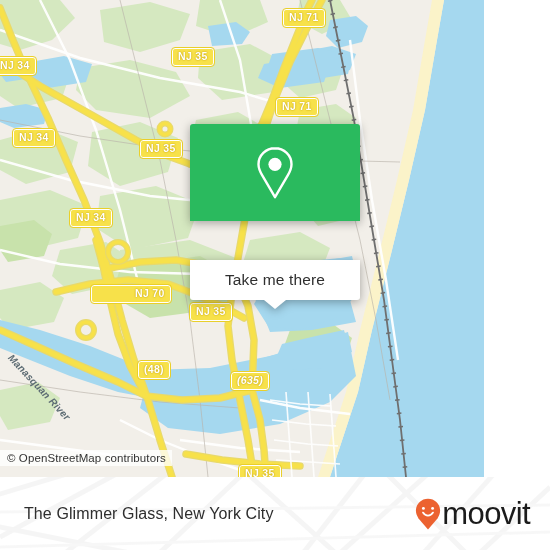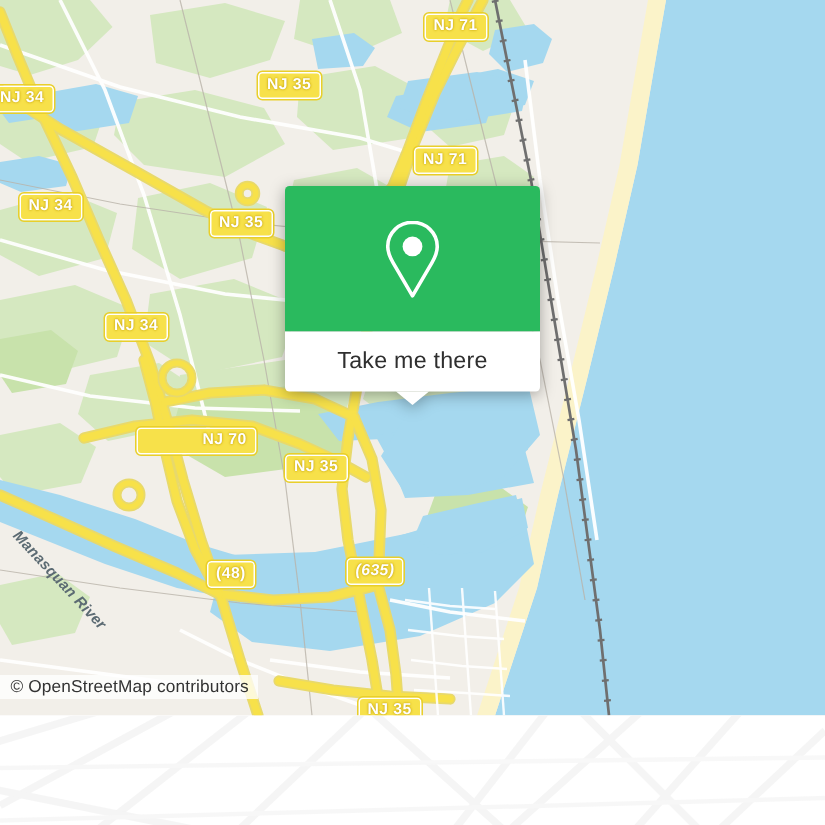--- a/index.html
+++ b/index.html
@@ -4,21 +4,21 @@
 <style>
   html,body{margin:0;padding:0;}
   body{
     width:550px;height:550px;overflow:hidden;
     font-family:"Liberation Sans","DejaVu Sans",sans-serif;
     background:#ffffff;
   }
   #app{position:relative;width:550px;height:550px;overflow:hidden;}
 
   
-  .map{position:absolute;left:0;top:0;width:550px;height:477px;overflow:hidden;background:#f2efe9;text-align:right;}
+  .map{position:absolute;left:0;top:0;width:484px;height:477px;overflow:hidden;background:#f2efe9;text-align:right;}
   .map svg{position:absolute;left:0;top:0;}
 
   .attrib{
     position:absolute;left:0;bottom:11px;
     background:rgba(255,255,255,.78);
     font-size:11.5px;color:#333;
     padding:2px 6px 2px 7px;
     letter-spacing:.1px;
     white-space:nowrap;
   }
@@ -53,20 +53,21 @@
     background:#2aba5e;height:97px;
     border-radius:3px 3px 0 0;
     display:flex;align-items:center;justify-content:center;
   }
   .popup-pin{width:46px;height:56px;display:block;}
   .popup-foot{
     background:#ffffff;height:40px;
     border-radius:0 0 3px 3px;
     display:flex;align-items:center;justify-content:center;
     position:relative;
+    margin-top:39px;
   }
   .popup-foot span{
     font-size:15.5px;color:#2f2f2f;letter-spacing:.15px;
   }
   .popup-tip{
     position:absolute;left:50%;transform:translateX(-50%);
     bottom:-9px;width:0;height:0;
     border-left:11px solid transparent;
     border-right:11px solid transparent;
     border-top:9px solid #ffffff;
@@ -242,21 +243,21 @@
 
     <div class="shield" style="left:283px;top:9px;">NJ 71</div>
     <div class="shield" style="left:172px;top:48px;">NJ 35</div>
     <div class="shield" style="left:-6px;top:57px;">NJ 34</div>
     <div class="shield" style="left:276px;top:98px;">NJ 71</div>
     <div class="shield" style="left:13px;top:129px;">NJ 34</div>
     <div class="shield" style="left:140px;top:140px;">NJ 35</div>
     <div class="shield" style="left:70px;top:209px;">NJ 34</div>
     <div class="shield" style="left:91px;top:285px;padding-left:43px;">NJ 70</div>
     <div class="shield" style="left:190px;top:303px;">NJ 35</div>
-    <div class="shield" style="left:138px;top:374px;">(48)</div>
+    <div class="shield" style="left:138px;top:361px;">(48)</div>
     <div class="shield" style="left:231px;top:372px;font-style:italic;">(635)</div>
     <div class="shield" style="left:239px;top:465px;">NJ 35</div>
 
     <div class="riverlabel" style="left:14px;top:352px;transform:rotate(47deg);transform-origin:left top;">Manasquan River</div>
 
     <div class="attrib">© OpenStreetMap contributors</div>
   </div>
 
   <div class="popup">
     <div class="popup-body">
@@ -284,15 +285,25 @@
         <path d="M470,85 L550,10"></path>
         <path d="M-10,48 L150,80"></path>
         <path d="M240,-10 L340,80"></path>
         <path d="M380,-10 L470,80"></path>
       </g>
       <g stroke="#f1f1f1" stroke-width="3" fill="none">
         <path d="M0,35 L550,28"></path>
         <path d="M0,70 L550,55"></path>
       </g>
     </svg>
+    <div class="footer-title">The Glimmer Glass, New York City</div>
+    <div class="brand">
+      <svg class="brand-mark" viewBox="0 0 26 32">
+        <path d="M13 0.8C6.2 0.8 0.9 6.0 0.9 12.6c0 2.9 1.2 5.6 2.6 7.9L13 31.4l9.5-10.9c1.4-2.3 2.6-5.0 2.6-7.9C25.1 6.0 19.8 0.8 13 0.8z" fill="#ec6230"></path>
+        <circle cx="8.4" cy="10.4" r="1.45" fill="#ffffff"></circle>
+        <circle cx="17.6" cy="10.4" r="1.45" fill="#ffffff"></circle>
+        <path d="M8.0 14.6c1.3 2.0 3.0 3.0 5.0 3.0s3.7-1.0 5.0-3.0" fill="none" stroke="#ffffff" stroke-width="1.8" stroke-linecap="round"></path>
+      </svg>
+      <span class="brand-word">moovit</span>
+    </div>
   </div>
 
 </div>
 
 </body></html>

